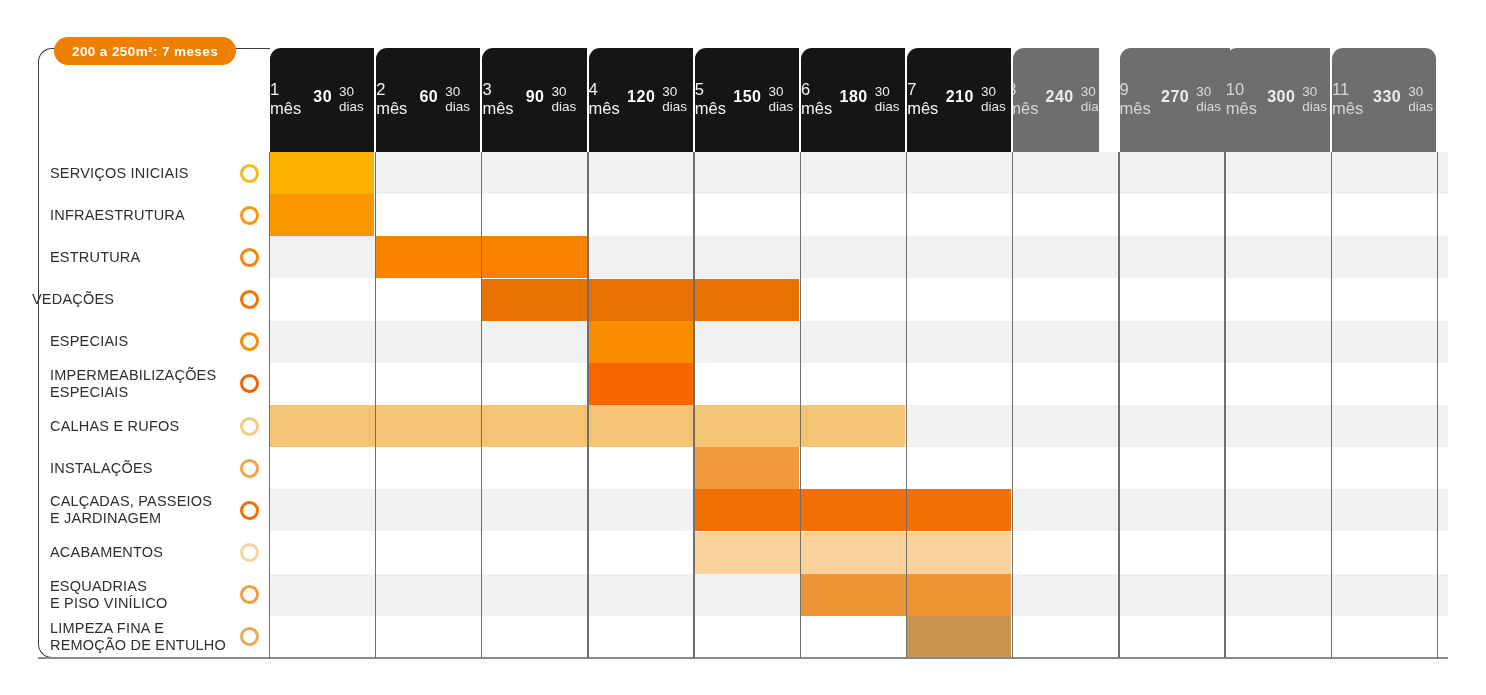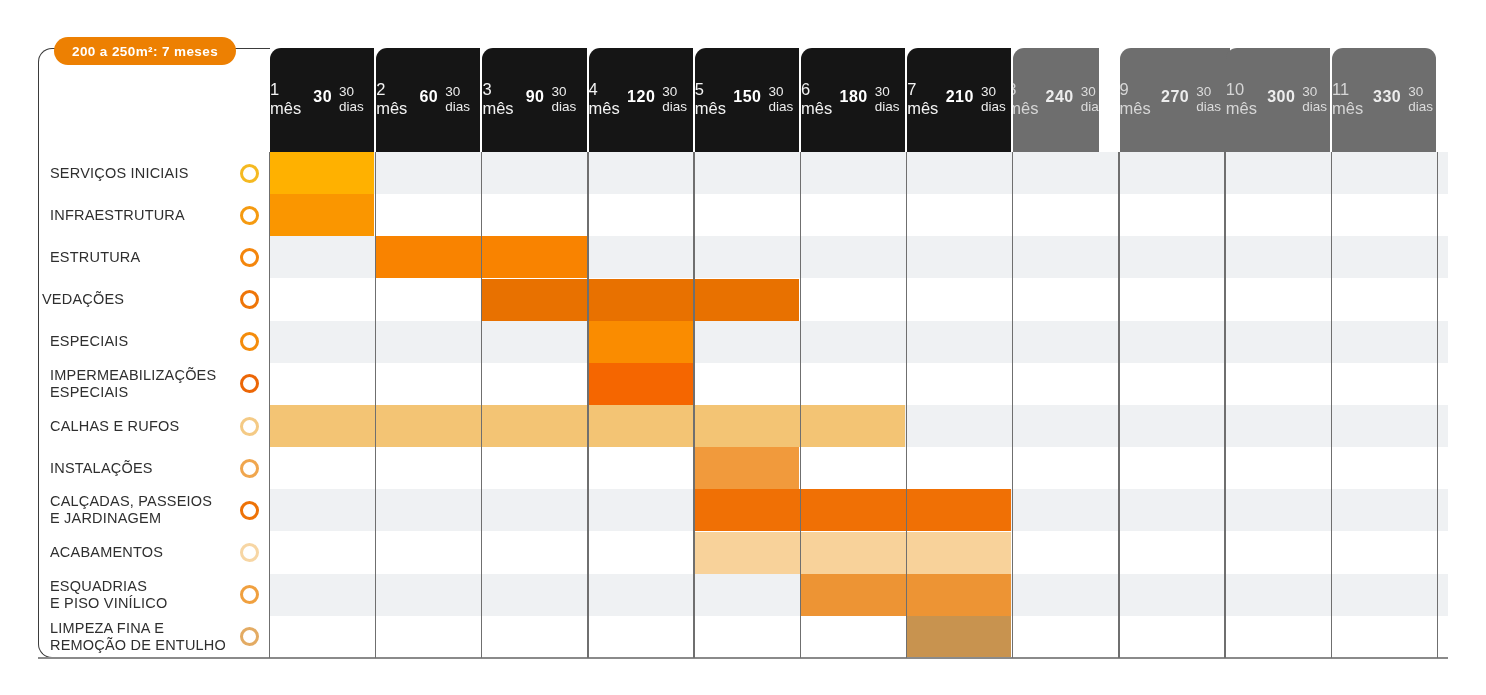--- a/index.html
+++ b/index.html
@@ -339,21 +339,21 @@
       </div>
     </div>
 
   <div id="label-layer">
       <div class="rowlabel" style="position: absolute; left: 50px; top: 152px; height: 42.1667px; width: 196px; z-index: 5;">SERVIÇOS INICIAIS</div>
       <div class="ring" style="position: absolute; left: 240px; top: 163.583px; border-color: rgb(245, 185, 33); z-index: 6;"></div>
       <div class="rowlabel" style="position: absolute; left: 50px; top: 194.167px; height: 42.1667px; width: 196px; z-index: 5;">INFRAESTRUTURA</div>
       <div class="ring" style="position: absolute; left: 240px; top: 205.75px; border-color: rgb(245, 154, 16); z-index: 6;"></div>
       <div class="rowlabel" style="position: absolute; left: 50px; top: 236.333px; height: 42.1667px; width: 196px; z-index: 5;">ESTRUTURA</div>
       <div class="ring" style="position: absolute; left: 240px; top: 247.917px; border-color: rgb(244, 134, 12); z-index: 6;"></div>
-      <div class="rowlabel" style="position: absolute; left: 42px; top: 278.5px; height: 42.1667px; width: 196px; z-index: 5;">VEDAÇÕES</div>
+      <div class="rowlabel" style="position: absolute; left: 32px; top: 278.5px; height: 42.1667px; width: 196px; z-index: 5;">VEDAÇÕES</div>
       <div class="ring" style="position: absolute; left: 240px; top: 290.083px; border-color: rgb(238, 117, 8); z-index: 6;"></div>
       <div class="rowlabel" style="position: absolute; left: 50px; top: 320.667px; height: 42.1667px; width: 196px; z-index: 5;">ESPECIAIS</div>
       <div class="ring" style="position: absolute; left: 240px; top: 332.25px; border-color: rgb(244, 140, 11); z-index: 6;"></div>
       <div class="rowlabel" style="position: absolute; left: 50px; top: 362.833px; height: 42.1667px; width: 196px; z-index: 5;">IMPERMEABILIZAÇÕES<br>ESPECIAIS</div>
       <div class="ring" style="position: absolute; left: 240px; top: 374.417px; border-color: rgb(236, 102, 6); z-index: 6;"></div>
       <div class="rowlabel" style="position: absolute; left: 50px; top: 405px; height: 42.1667px; width: 196px; z-index: 5;">CALHAS E RUFOS</div>
       <div class="ring" style="position: absolute; left: 240px; top: 416.583px; border-color: rgb(244, 202, 133); z-index: 6;"></div>
       <div class="rowlabel" style="position: absolute; left: 50px; top: 447.167px; height: 42.1667px; width: 196px; z-index: 5;">INSTALAÇÕES</div>
       <div class="ring" style="position: absolute; left: 240px; top: 458.75px; border-color: rgb(240, 166, 78); z-index: 6;"></div>
       <div class="rowlabel" style="position: absolute; left: 50px; top: 489.333px; height: 42.1667px; width: 196px; z-index: 5;">CALÇADAS, PASSEIOS<br>E JARDINAGEM</div>

